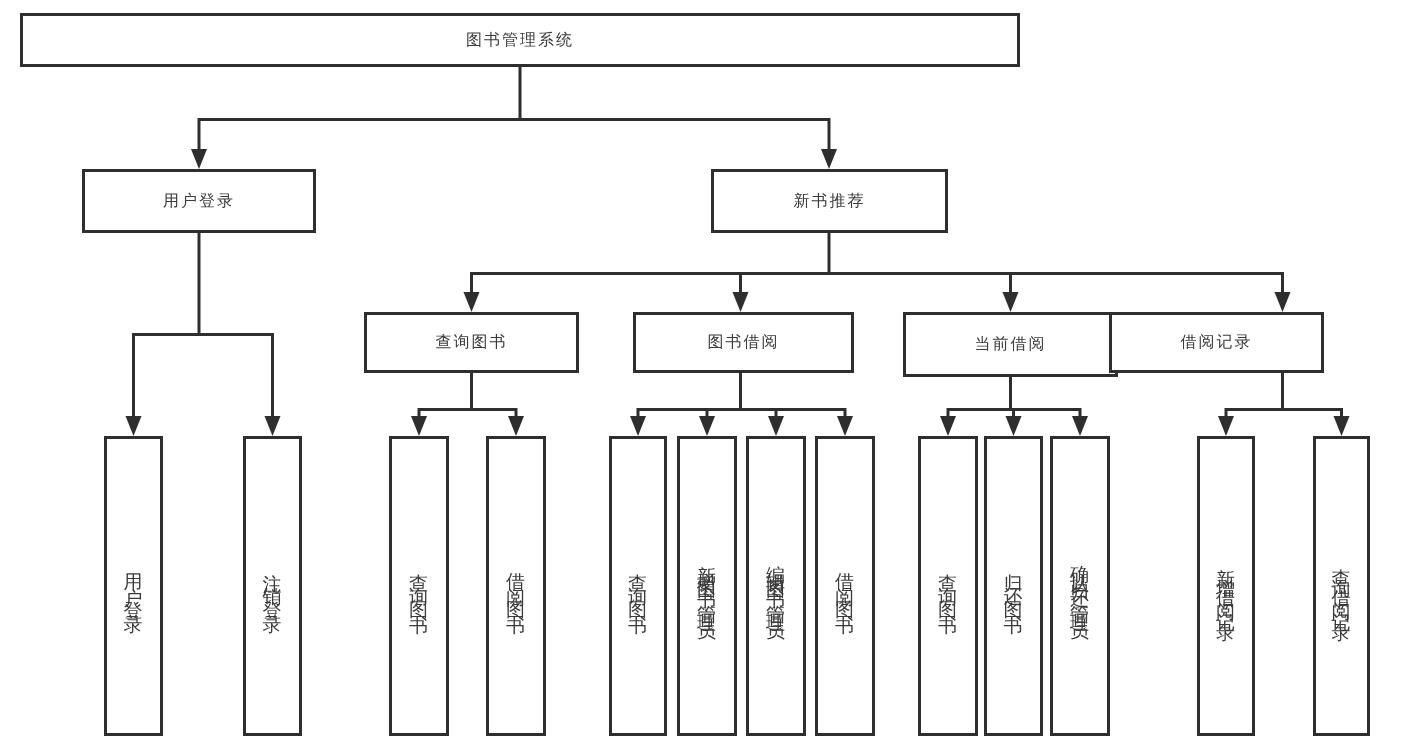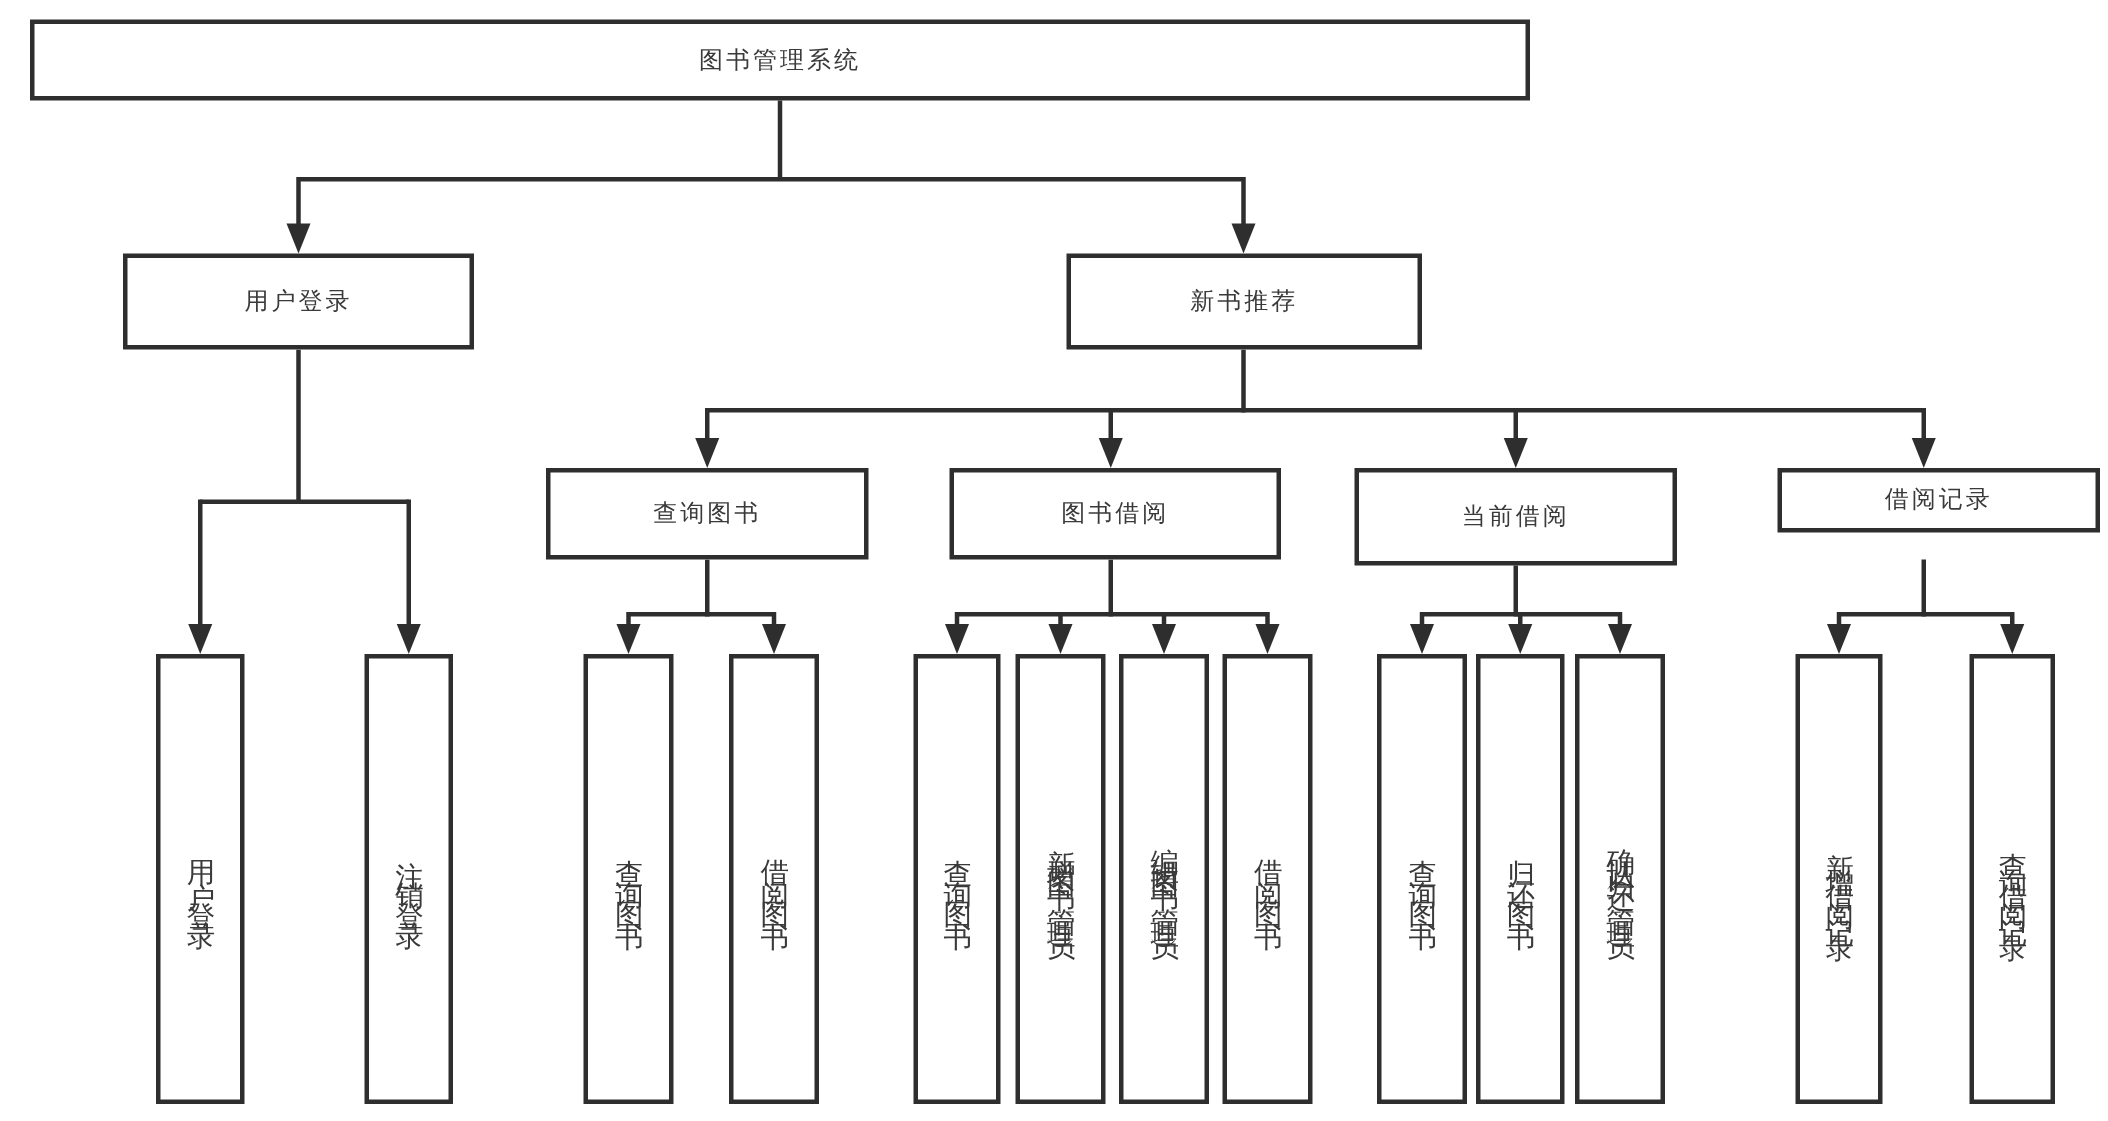--- a/index.html
+++ b/index.html
@@ -108,21 +108,21 @@
 
   <div class="box hbox" style="left:364px;top:312px;width:215px;height:61px">
     <span class="hlabel">查询图书</span>
   </div>
   <div class="box hbox" style="left:633px;top:312px;width:221px;height:61px">
     <span class="hlabel">图书借阅</span>
   </div>
   <div class="box hbox" style="left:903px;top:312px;width:215px;height:65px">
     <span class="hlabel">当前借阅</span>
   </div>
-  <div class="box hbox" style="left:1185px;top:312px;width:215px;height:43px">
+  <div class="box hbox" style="left:1109px;top:312px;width:215px;height:61px">
     <span class="hlabel">借阅记录</span>
   </div>
 
   <div class="box vbox" style="left:104px;top:436px;width:59px;height:300px">
     <span class="vtext" style="letter-spacing: 14px;">用户登录</span>
   </div>
   <div class="box vbox" style="left:243px;top:436px;width:59px;height:300px">
     <span class="vtext" style="letter-spacing: 14px;">注销登录</span>
   </div>
 

